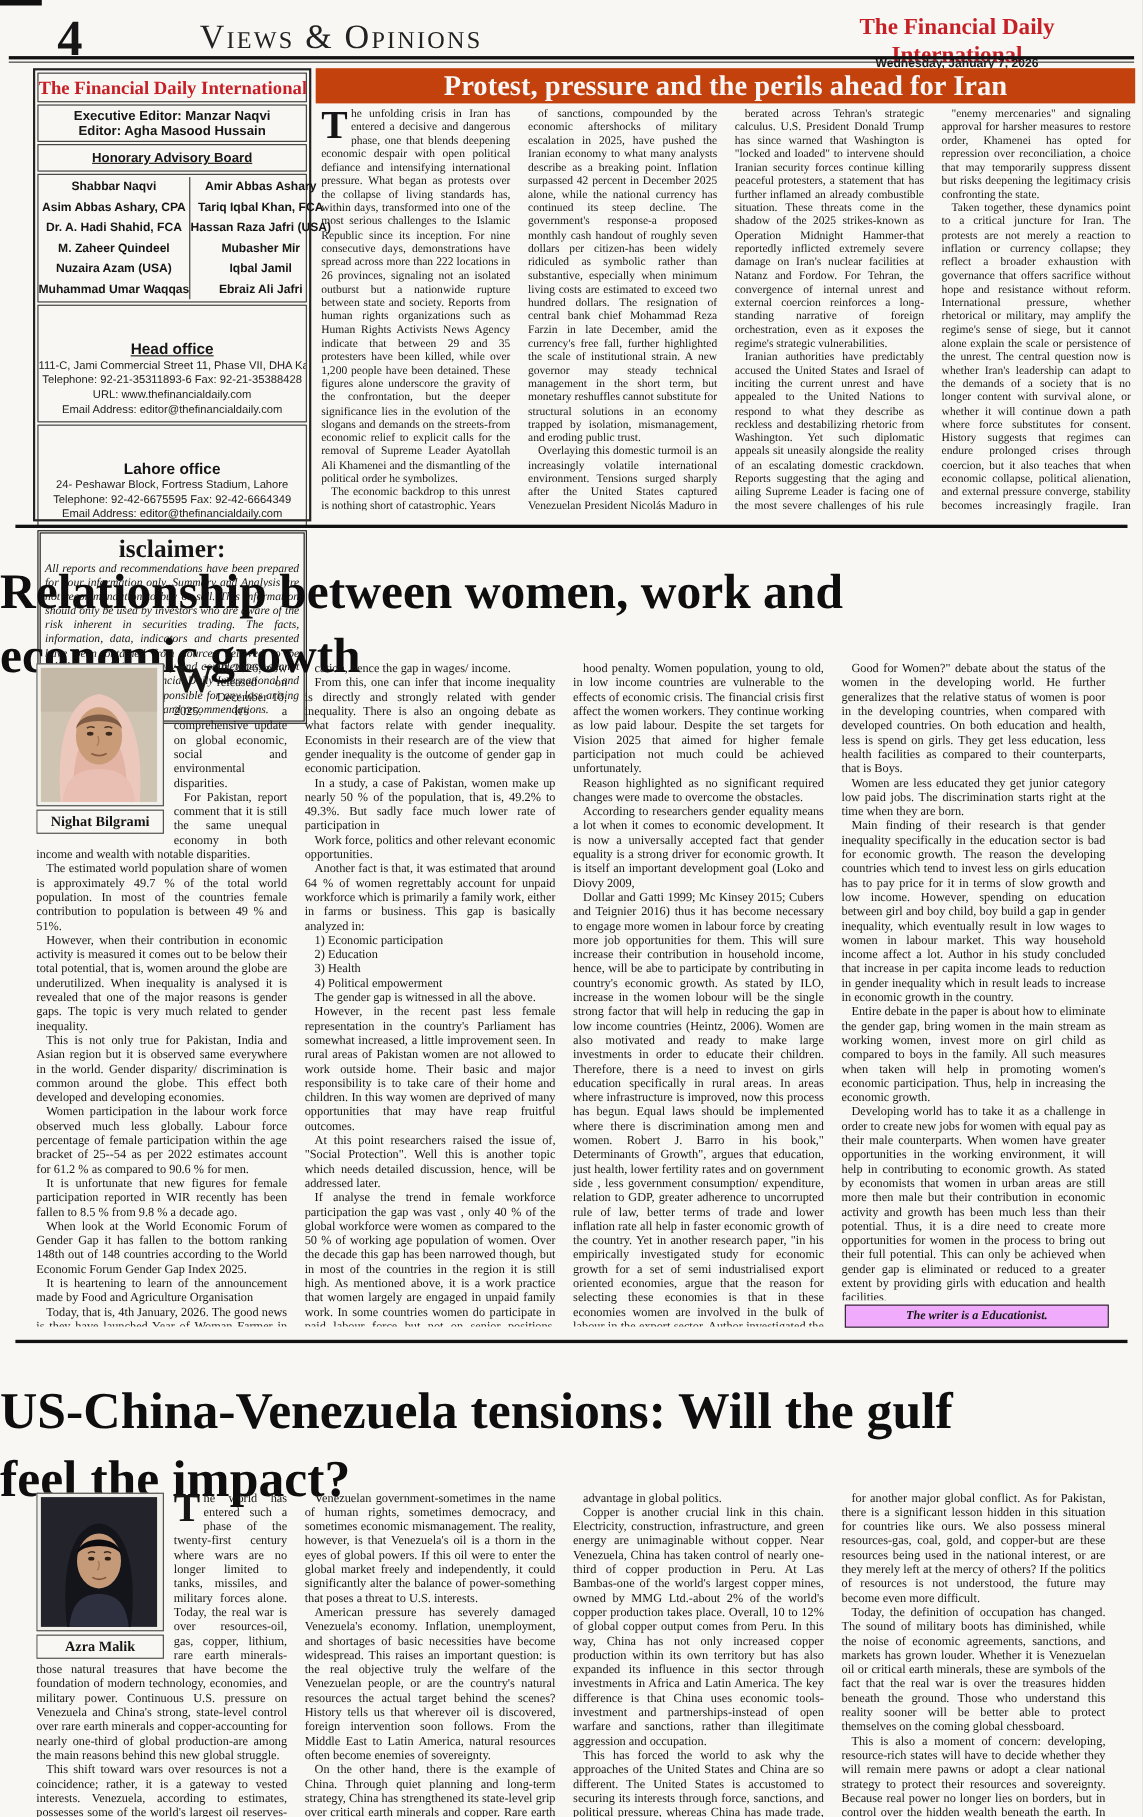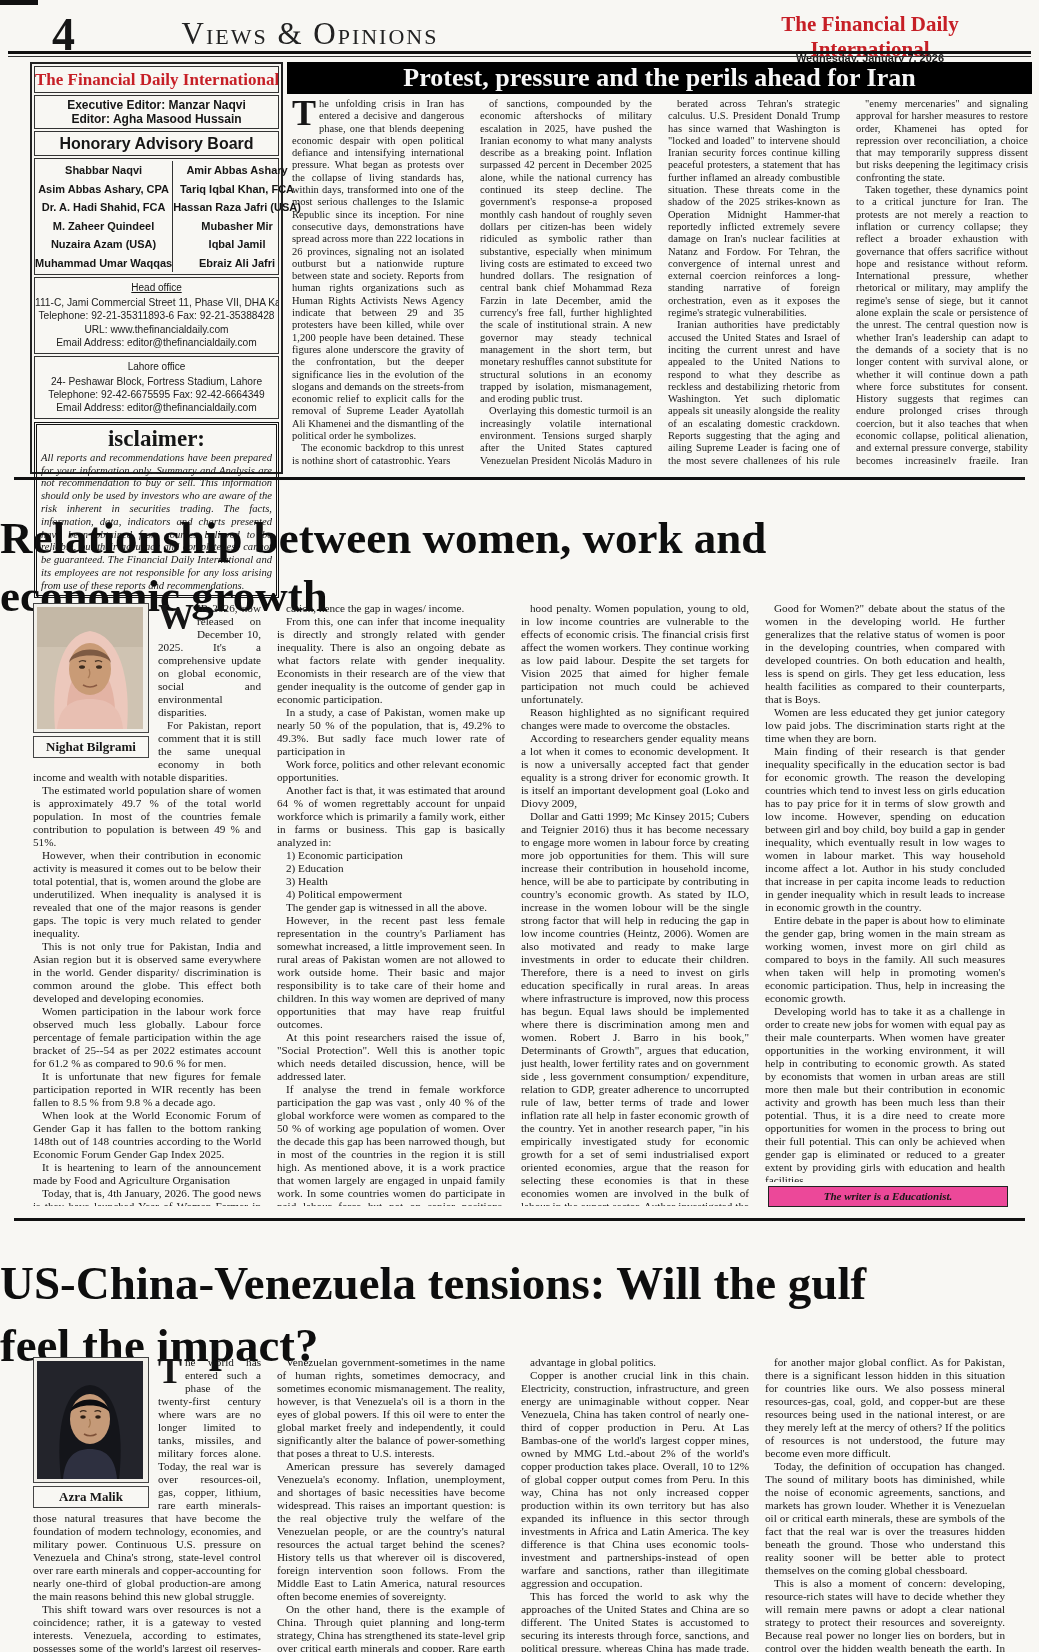--- a/index.html
+++ b/index.html
@@ -36,27 +36,27 @@
     font-family:"Liberation Sans","DejaVu Sans",sans-serif;
   }
   .m-box { border:1px solid #333; margin:2px; text-align:center; }
   .m-title {
     font-family:"Liberation Serif","DejaVu Serif",serif;
     color:#c61f26; font-weight:bold; font-size:17px; line-height:25px; height:25px;
     white-space:nowrap; overflow:hidden;
   }
   .m-editors { padding:2px 0; }
   .m-editors div { font-weight:bold; font-size:12px; line-height:14px; }
-  .m-advisory { font-weight:bold; font-size:16px; line-height:23px; height:23px; }
+  .m-advisory { font-weight:bold; font-size:12px; line-height:23px; height:23px; text-decoration:underline; }
   .m-board { display:flex; padding:2px 0; }
   .m-board > div { flex:1; }
   .m-board > div + div { border-left:1px solid #333; }
   .board-name { font-weight:bold; font-size:11px; line-height:18.5px; white-space:nowrap; overflow:hidden; }
   .m-office { padding:1px 0 3px 0; }
-  .m-office-title { font-weight:normal; font-size:10px; line-height:17px; }
+  .m-office-title { font-weight:bold; font-size:14px; line-height:17px;margin-top:30px; }
   .m-office-title.u { text-decoration:underline; }
   .office-line { font-size:10.2px; line-height:13.4px; color:#222; white-space:nowrap; overflow:hidden; }
   .m-disclaimer {
     border:3px double #111; margin:3px 2px; padding:1px 4px 2px 4px; text-align:left;
     font-family:"Liberation Serif","DejaVu Serif",serif;
   }
   .m-disc-title { text-align:center; font-weight:bold; font-size:23px; line-height:26px; }
   .m-disc-text { font-style:italic; font-size:10.6px; line-height:12.8px; text-align:justify; }
 
   
@@ -64,42 +64,42 @@
   .para { margin:0; text-indent:9px; }
   .dropcap .para:first-child { text-indent:0; }
   .dropcap .para:first-child::first-letter {
     float:left; font-weight:bold; font-size:36px; line-height:29px; padding:1px 3px 0 0;
   }
   .iran-col .para { font-size:10.5px; line-height:12.3px; }
   .body-col .para { font-size:11.2px; line-height:13.0px; }
 
   
   .iran-headline {
-    left:287px; top:62px; width:745px; height:32px; background:#000000;
+    left:287px; top:62px; width:745px; height:32px; background:#c2410c;
     color:#f7f7f7; font-weight:bold; font-size:26px; line-height:32px; text-align:center;
     white-space:nowrap; overflow:hidden;
   }
 
   
   .big-head { left:0; width:1039px; font-weight:bold; color:#0e0e0e; }
   .women-h { font-size:45px; line-height:50px; }
   .ven-h   { font-size:47px; line-height:52px; }
 
   
   .photo-wrap { float:left; width:116px; margin:1px 9px 2px 0; }
   .photo-frame { border:1px solid #444; padding:3px; background:#f1efe9; }
   .photo-frame svg { display:block; }
   .photo-caption {
     border:1px solid #444; margin-top:3px; text-align:center;
     font-weight:bold; font-size:13px; line-height:20px; background:#f8f7f3;
   }
 
   .footer-note {
     left:768px; top:1186px; width:238px; height:19px; border:1px solid #222;
-    background:#ec4899; text-align:center; font-style:italic; font-weight:bold;
+    background:#f0abfc; text-align:center; font-style:italic; font-weight:bold;
     font-size:11px; line-height:19px;
   }
 </style>
 </head>
 <body>
 
 <div class="page">
 
   <div class="abs corner-bar"></div>
   <div class="abs page-number">4</div>

